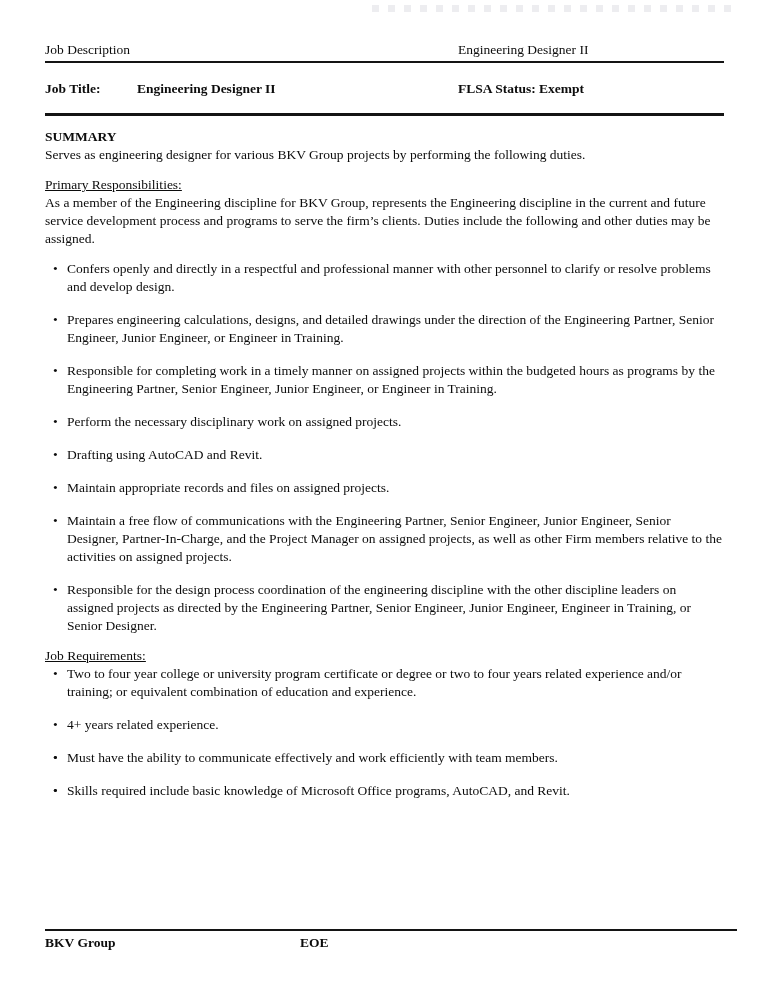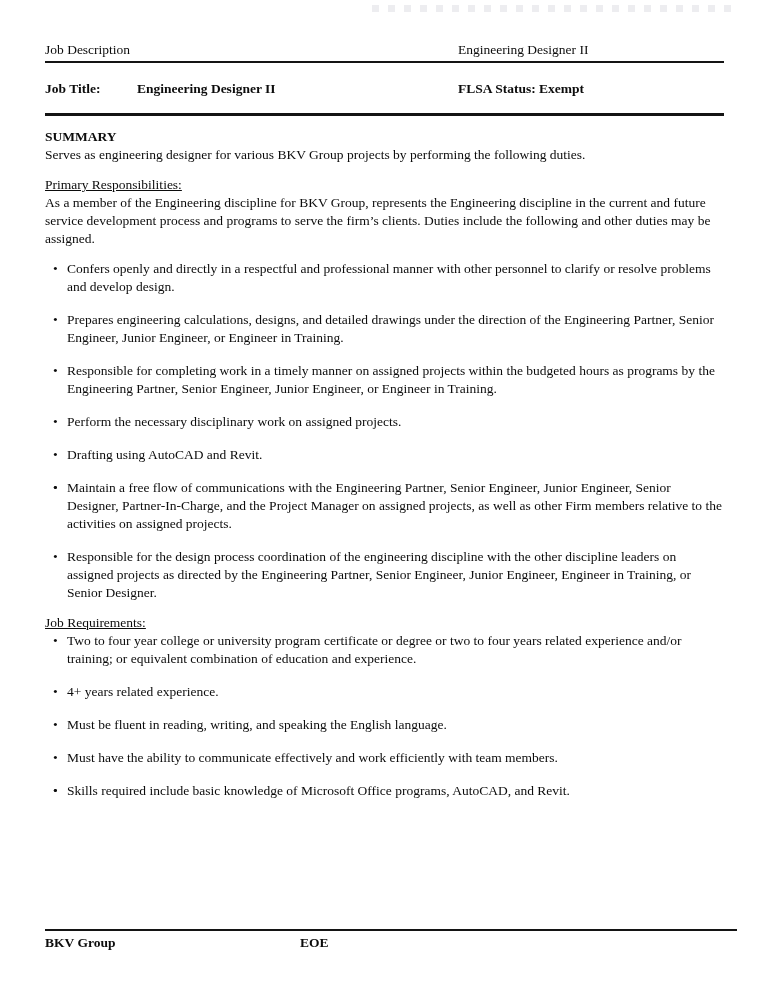--- a/index.html
+++ b/index.html
@@ -148,20 +148,21 @@
         <span>Perform the necessary disciplinary work on assigned projects.</span>
       </li>
 
       <li>
         <span class="dot">•</span>
         <span>Drafting using AutoCAD and Revit.</span>
       </li>
 
       <li>
         <span class="dot">•</span>
+        <span>Maintain appropriate records and files on assigned projects.</span>
       </li>
 
       <li>
         <span class="dot">•</span>
         <span>Maintain a free flow of communications with the Engineering Partner, Senior Engineer, Junior Engineer, Senior Designer, Partner-In-Charge, and the Project Manager on assigned projects, as well as other Firm members relative to the activities on assigned projects.</span>
       </li>
 
       <li>
         <span class="dot">•</span>
         <span>Responsible for the design process coordination of the engineering discipline with the other discipline leaders on assigned projects as directed by the Engineering Partner, Senior Engineer, Junior Engineer, Engineer in Training, or Senior Designer.</span>
@@ -177,21 +178,20 @@
         <span>Two to four year college or university program certificate or degree or two to four years related experience and/or training; or equivalent combination of education and experience.</span>
       </li>
 
       <li>
         <span class="dot">•</span>
         <span>4+ years related experience.</span>
       </li>
 
       <li>
         <span class="dot">•</span>
-        <span>Must be fluent in reading, writing, and speaking the English language.</span>
       </li>
 
       <li>
         <span class="dot">•</span>
         <span>Must have the ability to communicate effectively and work efficiently with team members.</span>
       </li>
 
       <li>
         <span class="dot">•</span>
       </li>

